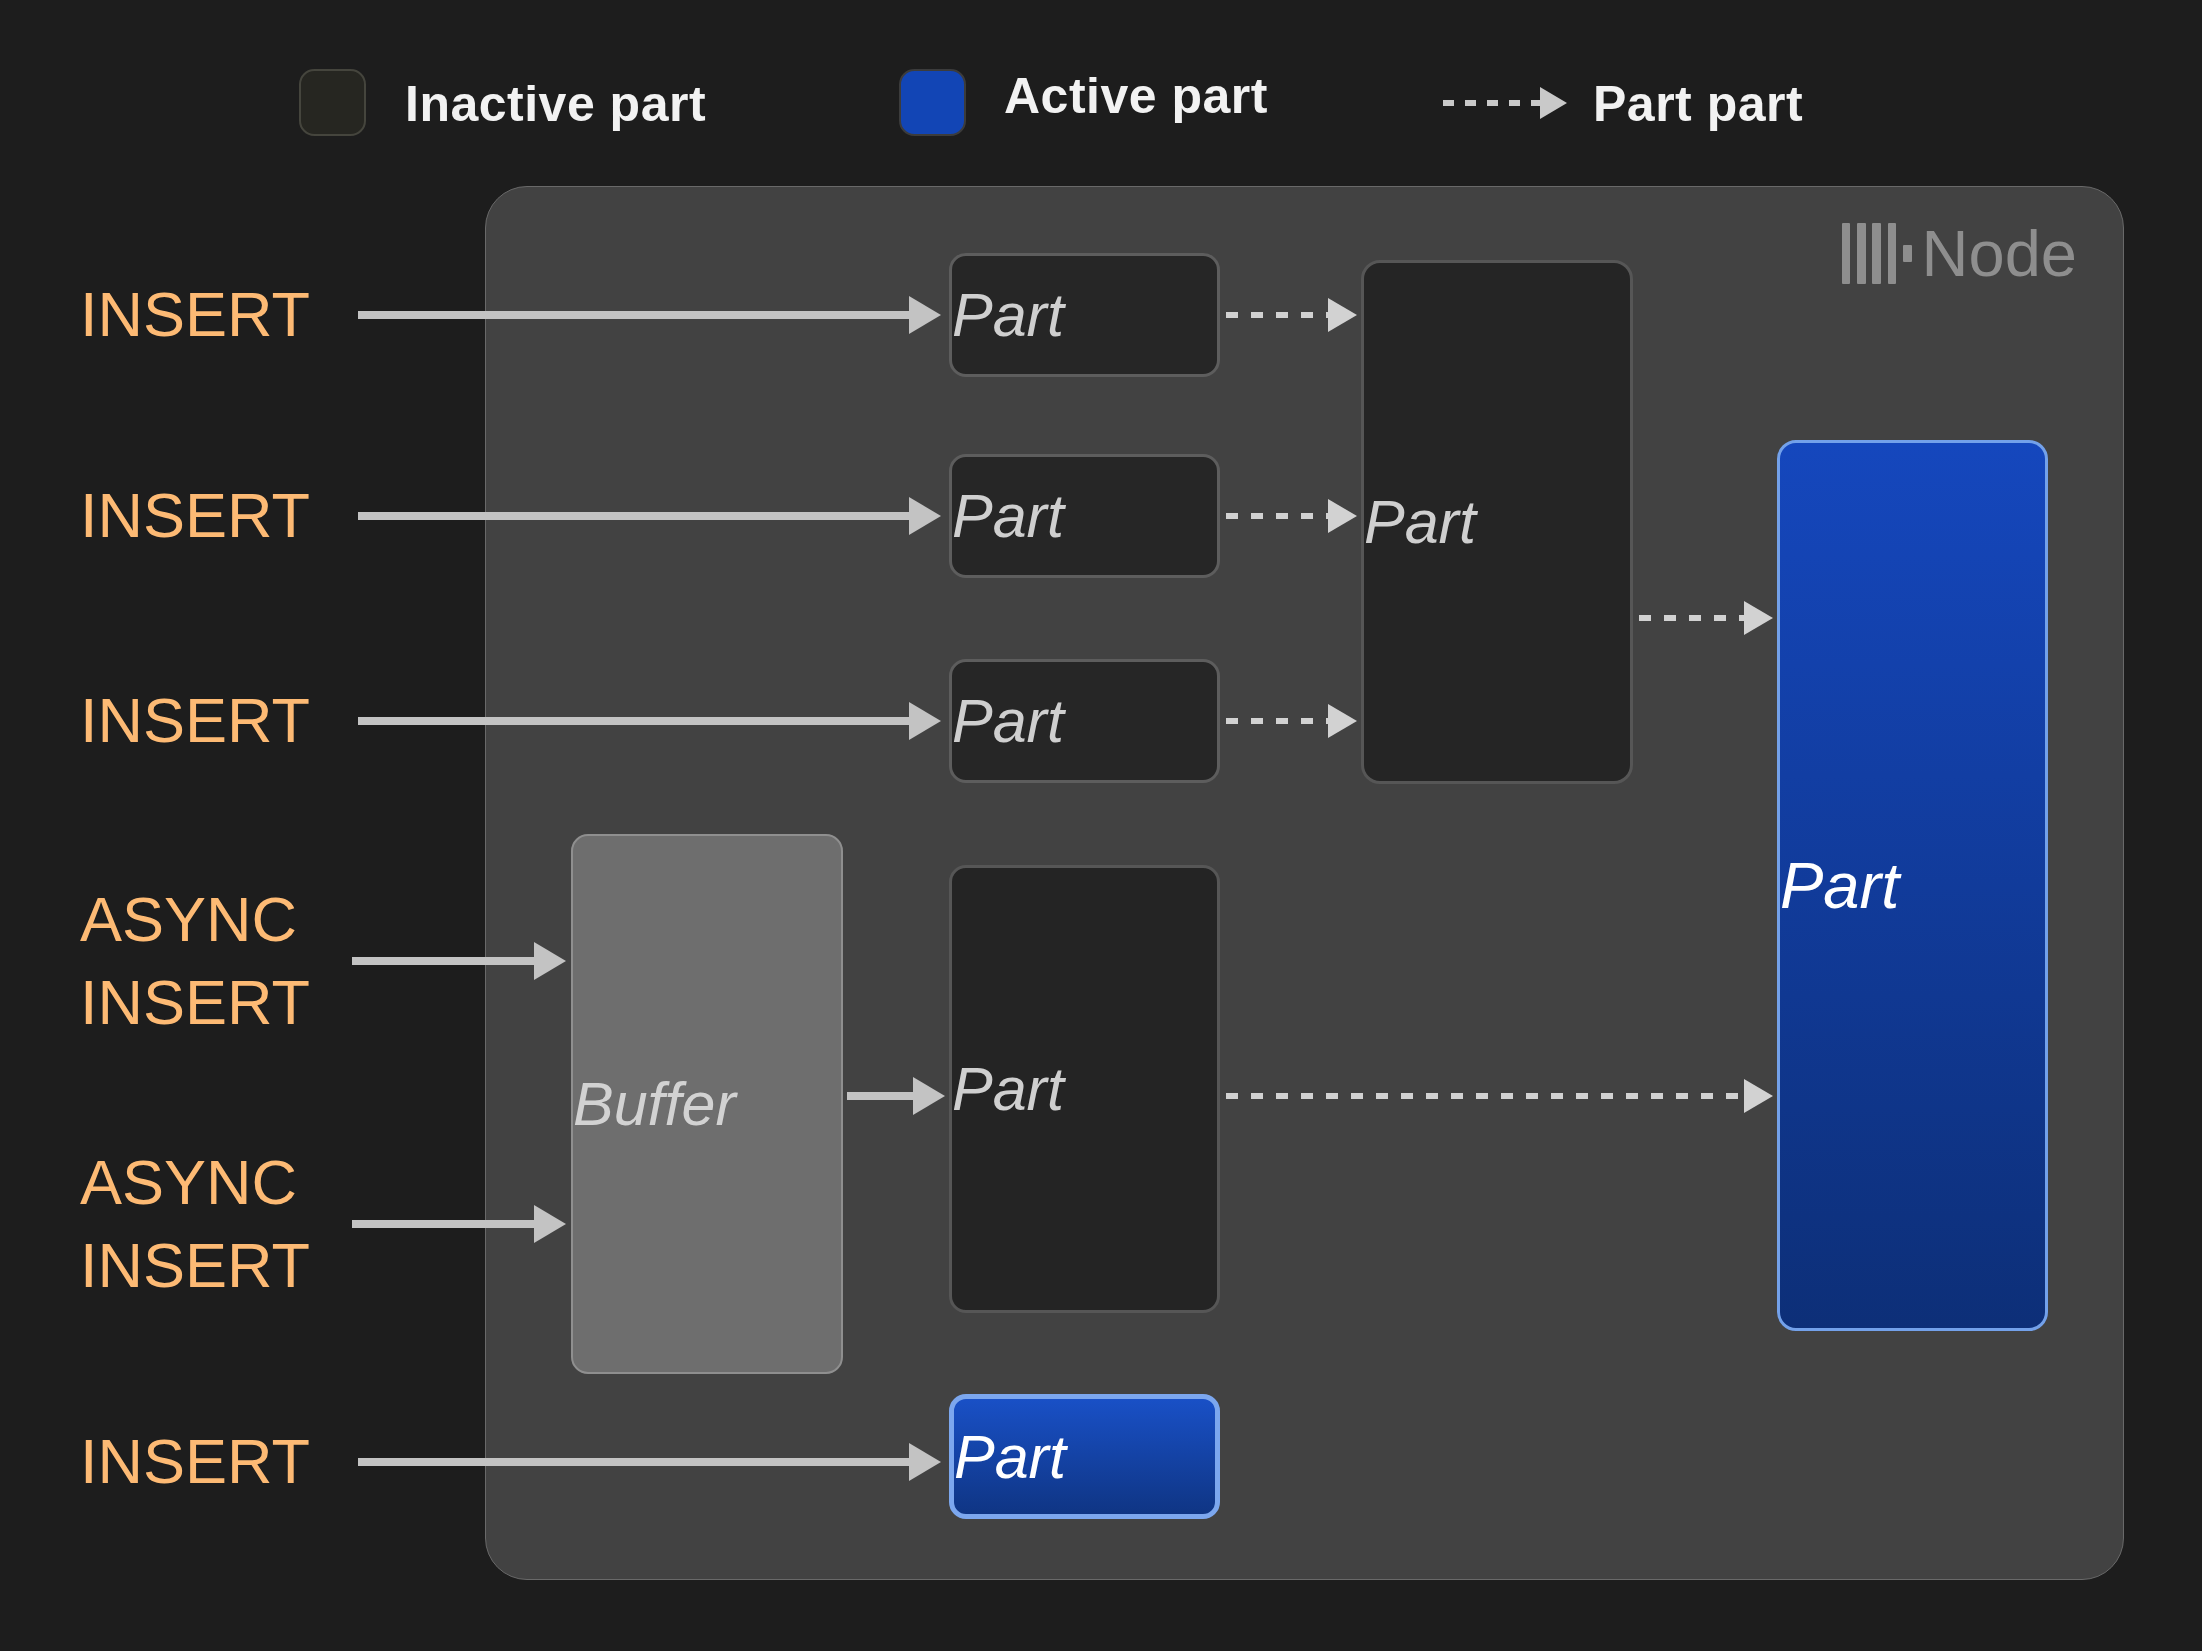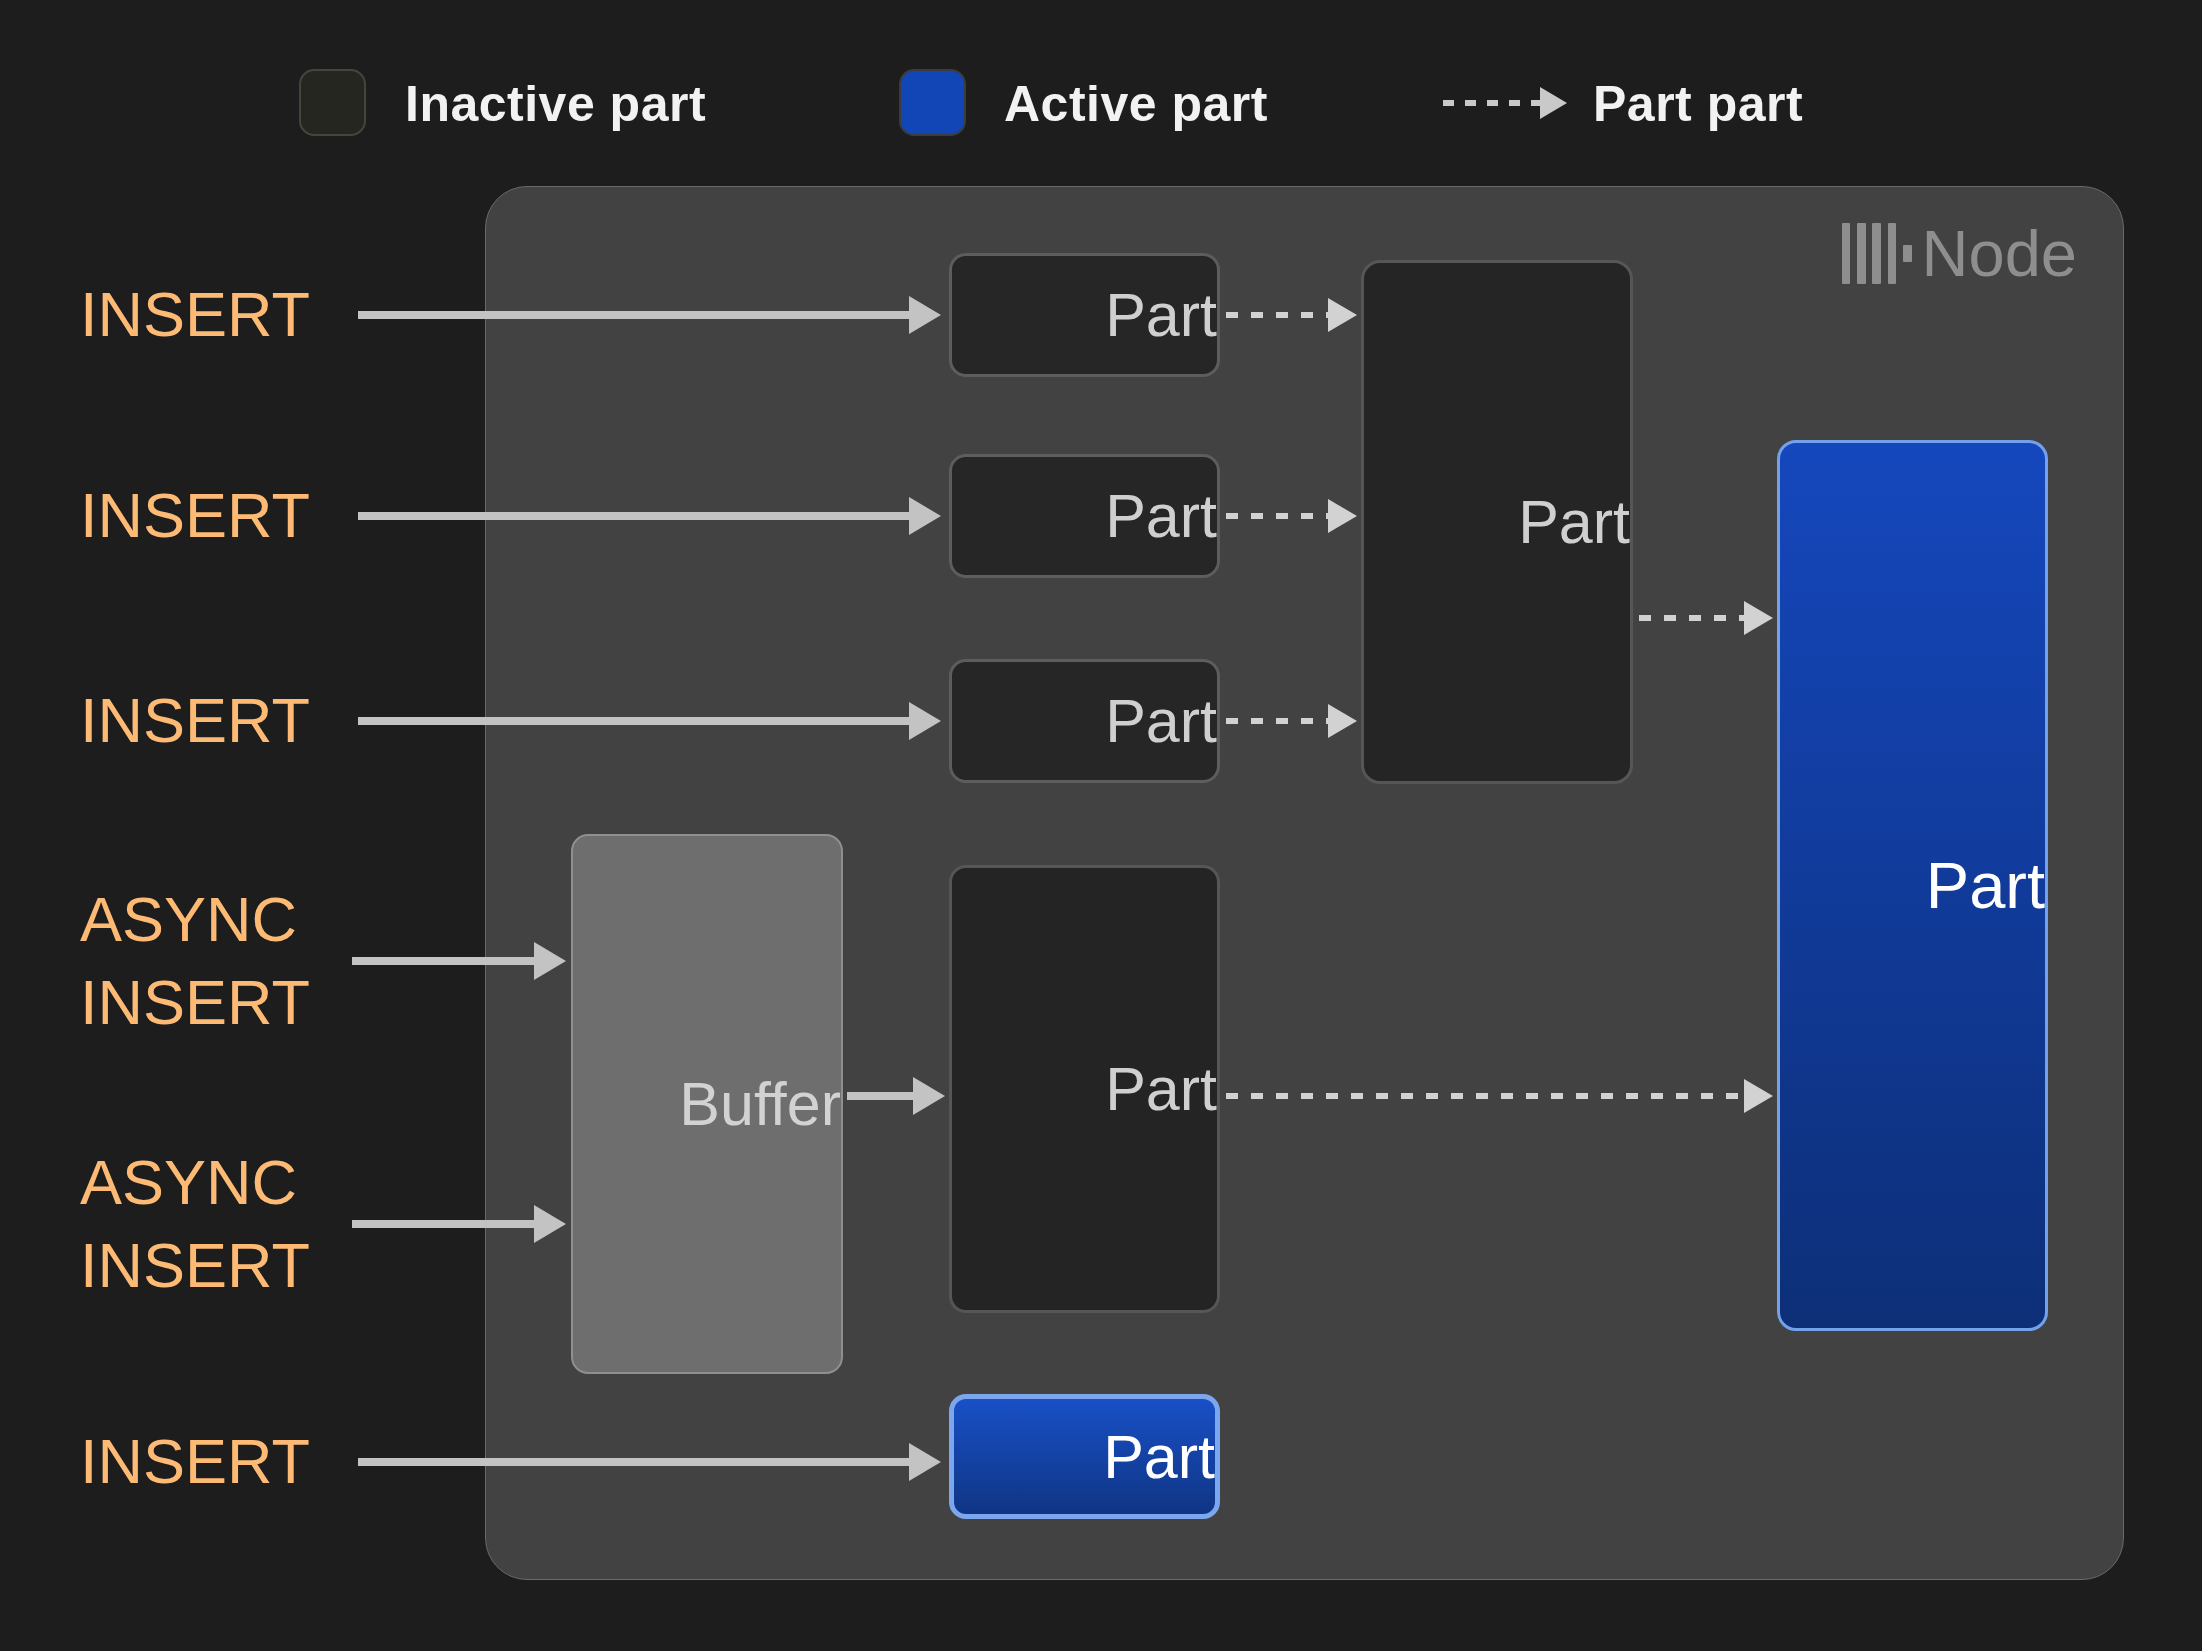--- a/index.html
+++ b/index.html
@@ -27,22 +27,22 @@
   }
   .node-header{position:absolute;right:46px;top:34px;display:flex;align-items:center;gap:10px;}
   .ch-icon{display:flex;align-items:center;gap:6.7px;}
   .ch-icon i{display:block;width:8.6px;height:61px;background:#8e8e8e;border-radius:1px;}
   .ch-icon i.dot{height:17px;}
   .node-title{font-size:65px;font-weight:400;color:#8e8e8e;line-height:1;}
 
   
   .box{
     position:absolute;box-sizing:border-box;border-radius:17px;
-    display:flex;align-items:center;justify-content:flex-end;
-    font-size:61px;color:#cfcfcf;white-space:nowrap;
+    display:flex;align-items:center;justify-content:flex-start;
+    font-size:61px;color:#cfcfcf;white-space:nowrap;font-style:italic;
   }
   .box.part-dark{background:#262626;border:3.8px solid #5d5d5d;}
   .box.part-darker{background:#252525;border:3.8px solid #565656;}
   .box.buffer{background:#6e6e6e;border:2.9px solid #8f8f8f;color:#d2d2d2;}
   .box.blue-big{
     background:linear-gradient(180deg,#1547bd 0%,#0d2f78 100%);
     border:3.8px solid #73a1ea;border-radius:19px;color:#ffffff;font-size:65px;
   }
   .box.blue-small{
     background:linear-gradient(180deg,#1950c6 0%,#0f3584 100%);
@@ -80,21 +80,21 @@
 </style>
 </head>
 <body>
 
 <div class="page">
 
   <div class="swatch inactive" style="left:299px;top:69px"></div>
   <div class="legend-label" style="left:405px;top:104px">Inactive part</div>
 
   <div class="swatch active" style="left:899px;top:69px"></div>
-  <div class="legend-label" style="left:1004px;top:104px">Active part</div>
+  <div class="legend-label" style="left:1004px;top:96px">Active part</div>
 
   <div class="arrow mini" style="left:1443px;top:103px;width:124px">
     <div class="line"></div>
     <div class="head"></div>
   </div>
   <div class="legend-label" style="left:1593px;top:104px">Part part</div>
 
   <div class="node">
     <div class="node-header">
       <div class="ch-icon">

